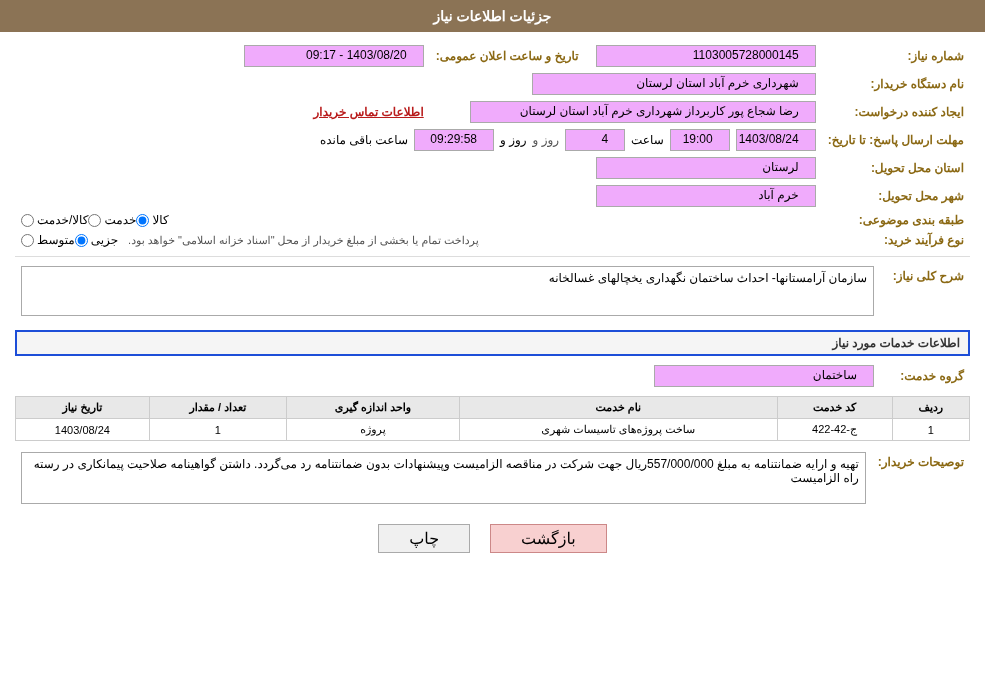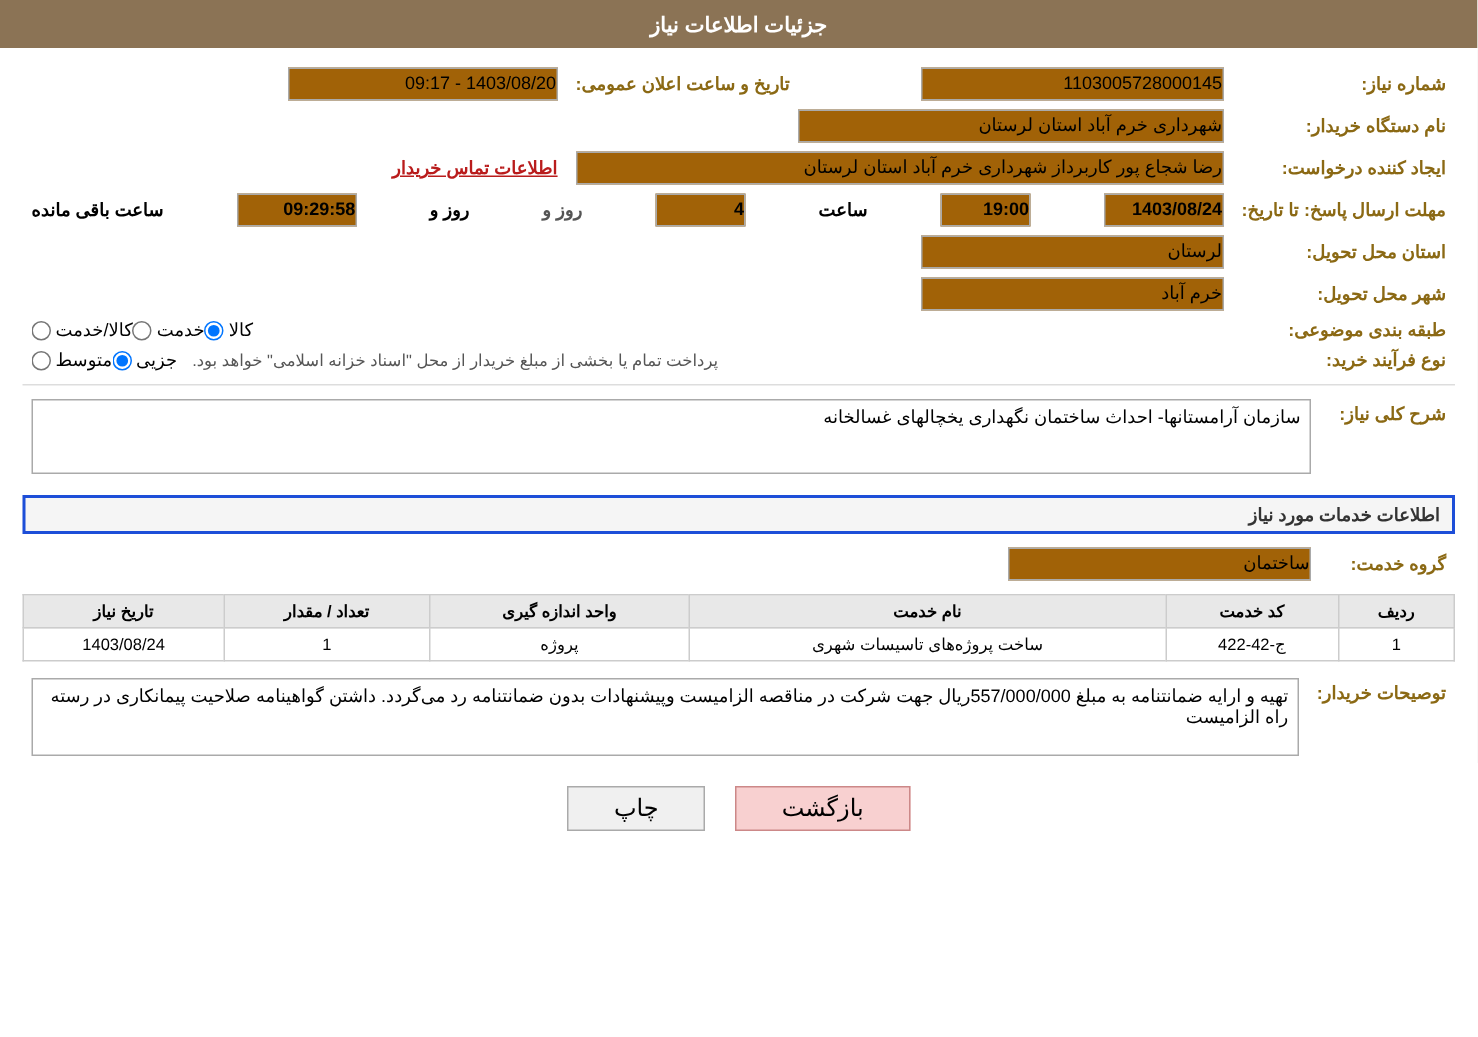--- a/index.html
+++ b/index.html
@@ -47,31 +47,31 @@
       font-weight: bold;
       text-align: right;
       white-space: nowrap;
       width: auto;
     }
     .value-cell {
       text-align: right;
     }
     .input-box {
       border: 1px solid #aaa;
-      background: #a16207;
-      padding: 2px 0;
+      background: #f0abfc;
+      padding: 2px 16px;
       height: 22px;
       display: inline-block;
       text-align: right;
     }
     .input-wide {
       width: 284px;
     }
     .input-medium {
-      width: 202px;
+      width: 220px;
     }
     .input-small {
       width: 80px;
     }
     .input-narrow {
       width: 60px;
     }
     .blue-link {
       color: #b91c1c;
       text-decoration: underline;
@@ -185,31 +185,31 @@
       <tr>
         <td class="label-cell">نام دستگاه خریدار:</td>
         <td class="value-cell" colspan="3">
           <div class="input-box input-wide">شهرداری خرم آباد استان لرستان</div>
         </td>
       </tr>
 
       <tr>
         <td class="label-cell">ایجاد کننده درخواست:</td>
         <td class="value-cell" colspan="2">
-          <div class="input-box" style="width:432px;">رضا شجاع پور کاربرداز شهرداری خرم آباد استان لرستان</div>
+          <div class="input-box" style="width:346px;">رضا شجاع پور کاربرداز شهرداری خرم آباد استان لرستان</div>
         </td>
         <td class="value-cell">
           <span class="blue-link">اطلاعات تماس خریدار</span>
         </td>
       </tr>
 
       <tr>
         <td class="label-cell">مهلت ارسال پاسخ: تا تاریخ:</td>
         <td class="value-cell" colspan="3">
-          <div class="row-inline" style="justify-content:space-between;font-weight:bold;">
+          <div class="row-inline" style="justify-content:flex-end;">
             <span>ساعت باقی مانده</span>
             <div class="input-box input-small">09:29:58</div>
             <span>روز و</span>
             <span style="color:#555;">روز و</span>
             <div class="input-box input-narrow">4</div>
             <span>ساعت</span>
             <div class="input-box input-narrow">19:00</div>
             <div class="input-box input-small">1403/08/24</div>
           </div>
         </td>

